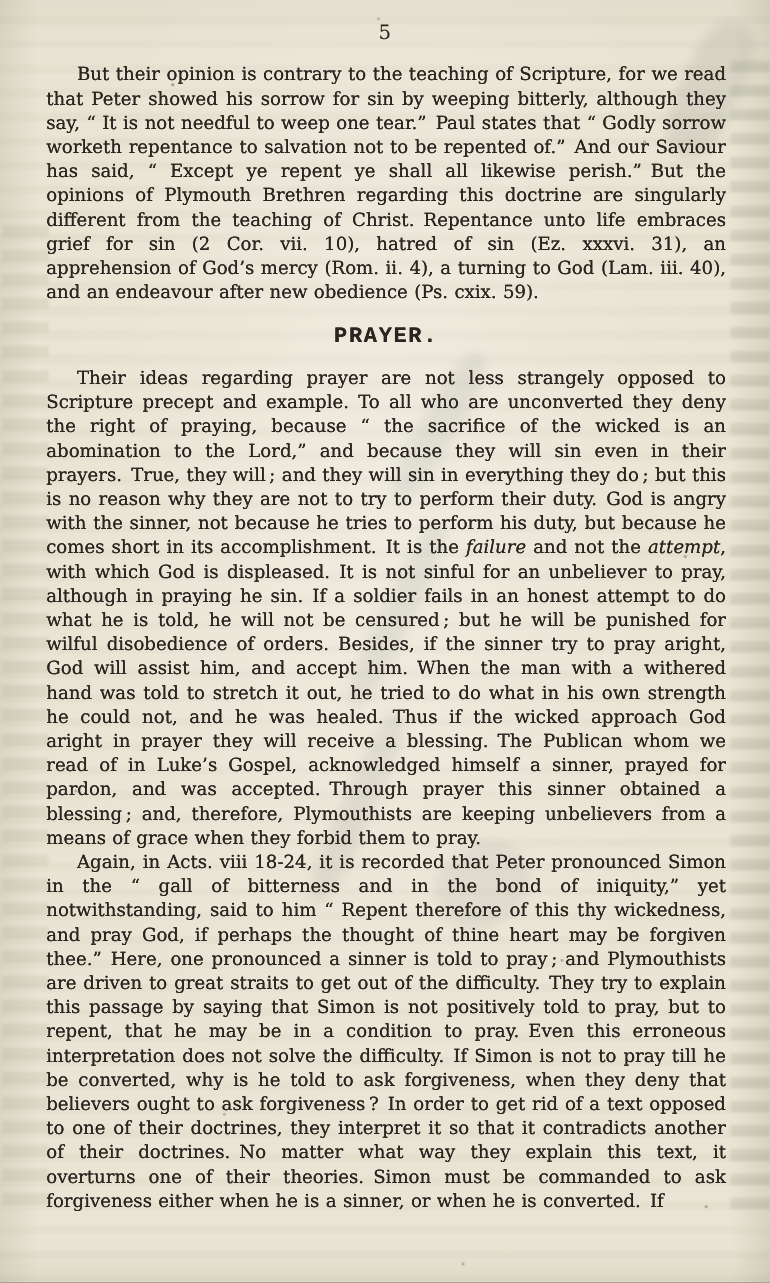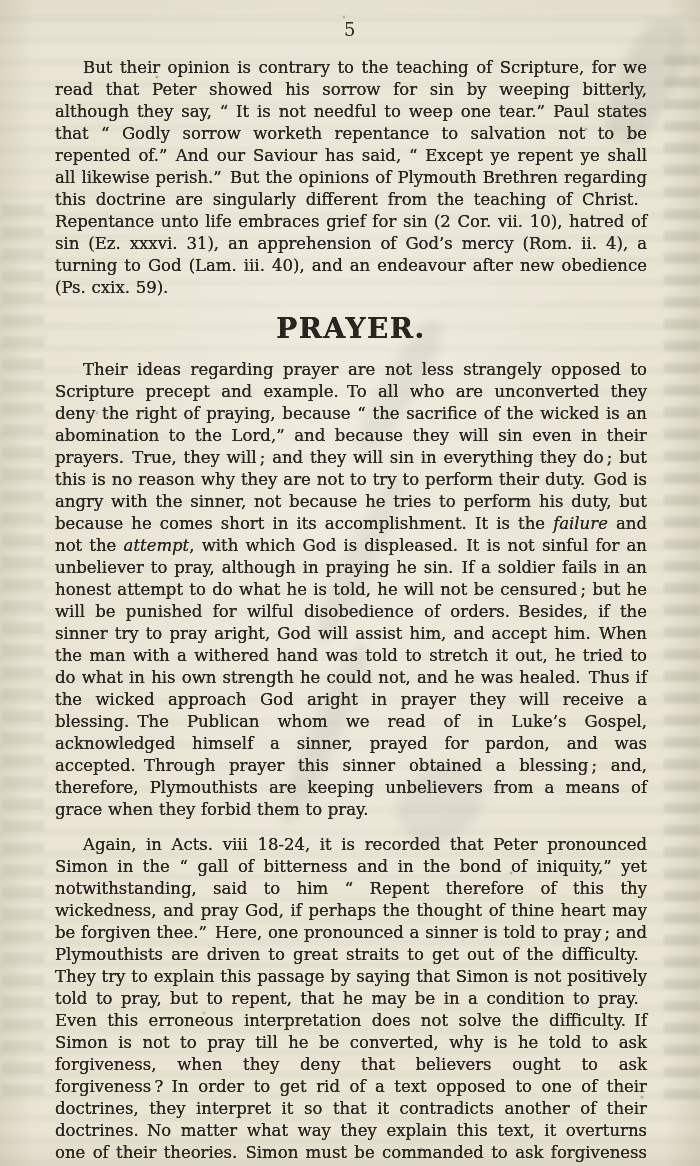--- a/index.html
+++ b/index.html
@@ -65,39 +65,40 @@
     text-align:center;
     font-size:18px;line-height:24px;
     letter-spacing:.5px;
   }
   .content{
     position:relative;z-index:4;
     margin-top:15px;
     padding:0 40px 0 42px;
   }
   .body-para{
-    margin:13px;
+    margin:0;
     font-size:16.5px;
     line-height:22px;
     text-align:justify;
     text-indent:28px;
     hyphens:auto;
     -webkit-hyphens:auto;
     word-spacing:.5px;
     text-shadow:0 0 .3px currentColor;
   }
   .body-para em{}
   .section-heading{
     margin:13px 0 9px;
     text-align:center;
-    font-size:28px;
+    font-size:20px;
     line-height:34px;
     font-weight:bold;
     letter-spacing:1.5px;
     text-shadow:0 0 .5px currentColor;
+    font-family:Liberation Mono, monospace;
   }
 </style>
 </head>
 <body>
 
 <div class="page" style="background: rgb(233, 228, 211); color: rgb(42, 37, 32);">
   <div class="ghost ghost-full"></div>
   <div class="ghost ghost-left"></div>
   <div class="ghost ghost-right"></div>
   <div class="wm wm1"></div>

